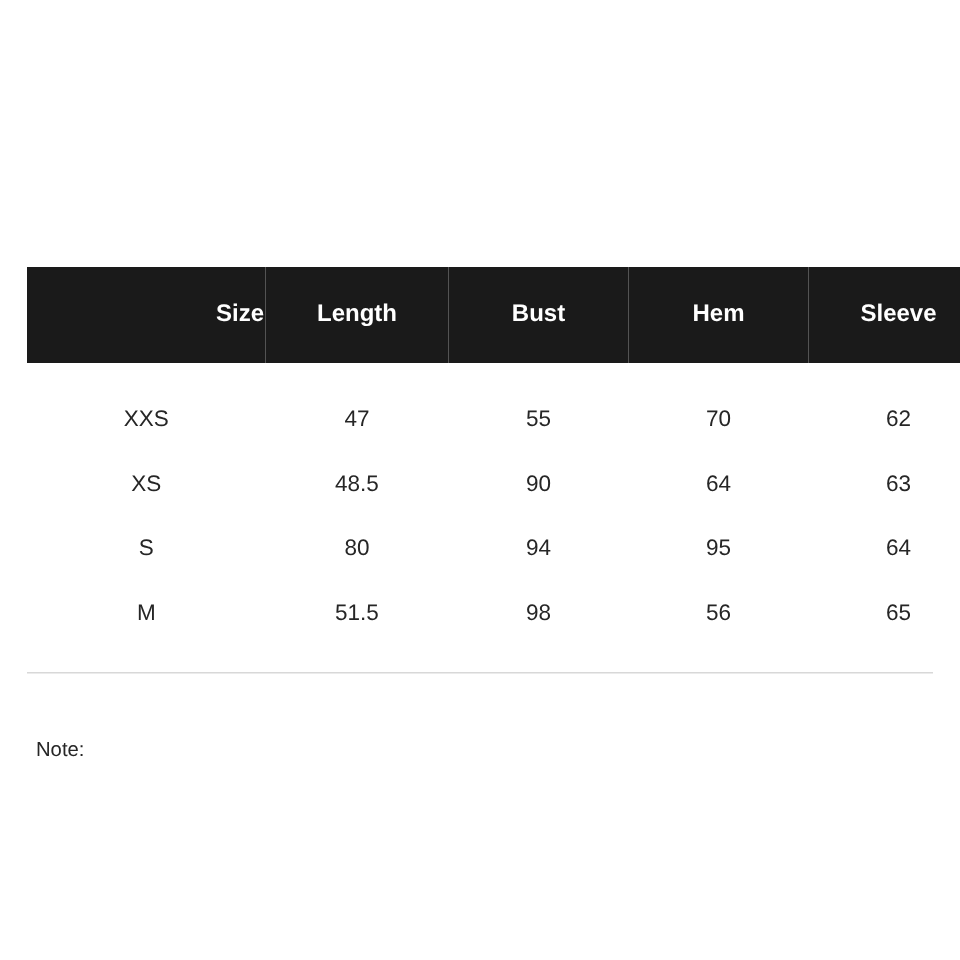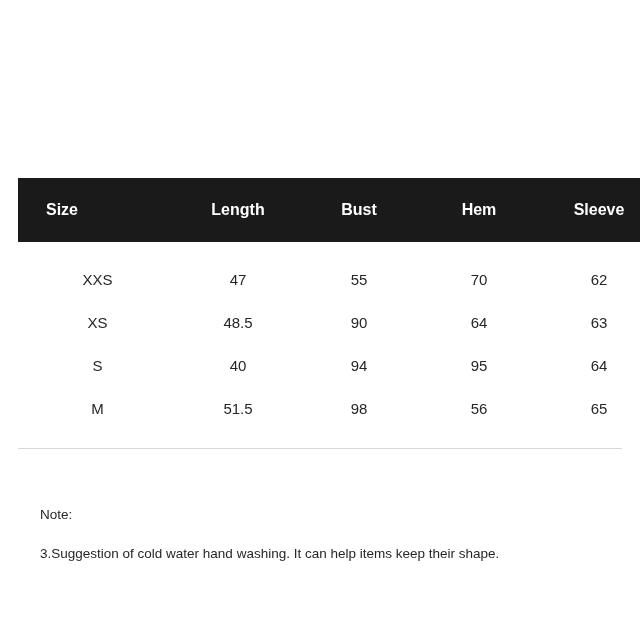--- a/index.html
+++ b/index.html
@@ -56,21 +56,21 @@
   table.size-table thead th {
     background: #1a1a1a;
     color: #ffffff;
     font-size: 16px;
     font-weight: bold;
     height: 62px;
     vertical-align: middle;
     text-align: center;
   }
   table.size-table thead th.col-size {
-    text-align: left;
+    text-align: right;
     padding-left: 28px;
   }
   table.size-table tbody td {
     font-size: 15px;
     color: #262626;
     height: 41px;
     text-align: center;
     vertical-align: middle;
     background: #ffffff;
     font-weight: normal;
@@ -87,24 +87,23 @@
     position: absolute;
     left: 18px;
     top: 448px;
     width: 604px;
     height: 1px;
     background: #d8d8d8;
   }
   
   .note-wrap {
     position: absolute;
-    left: 40px;
+    left: 24px;
     top: 492px;
     width: 580px;
-    margin-top: 15px;
   }
   .note-label {
     font-size: 13.5px;
     color: #262626;
     margin-bottom: 22px;
   }
   .note-line {
     font-size: 13.5px;
     color: #262626;
     line-height: 19px;
@@ -145,36 +144,35 @@
         </tr>
         <tr>
           <td>XS</td>
           <td>48.5</td>
           <td>90</td>
           <td>64</td>
           <td>63</td>
         </tr>
         <tr>
           <td>S</td>
-          <td>40</td>
+          <td>80</td>
           <td>94</td>
           <td>95</td>
           <td>64</td>
         </tr>
         <tr>
           <td>M</td>
           <td>51.5</td>
           <td>98</td>
           <td>56</td>
           <td>65</td>
         </tr>
       </tbody>
     </table>
   </div>
 
   <div class="divider"></div>
 
   <div class="note-wrap">
     <div class="note-label">Note:</div>
-    <div class="note-line">3.Suggestion of cold water hand washing. It can help items keep their shape.</div>
   </div>
 
 </div>
 
 </body></html>

